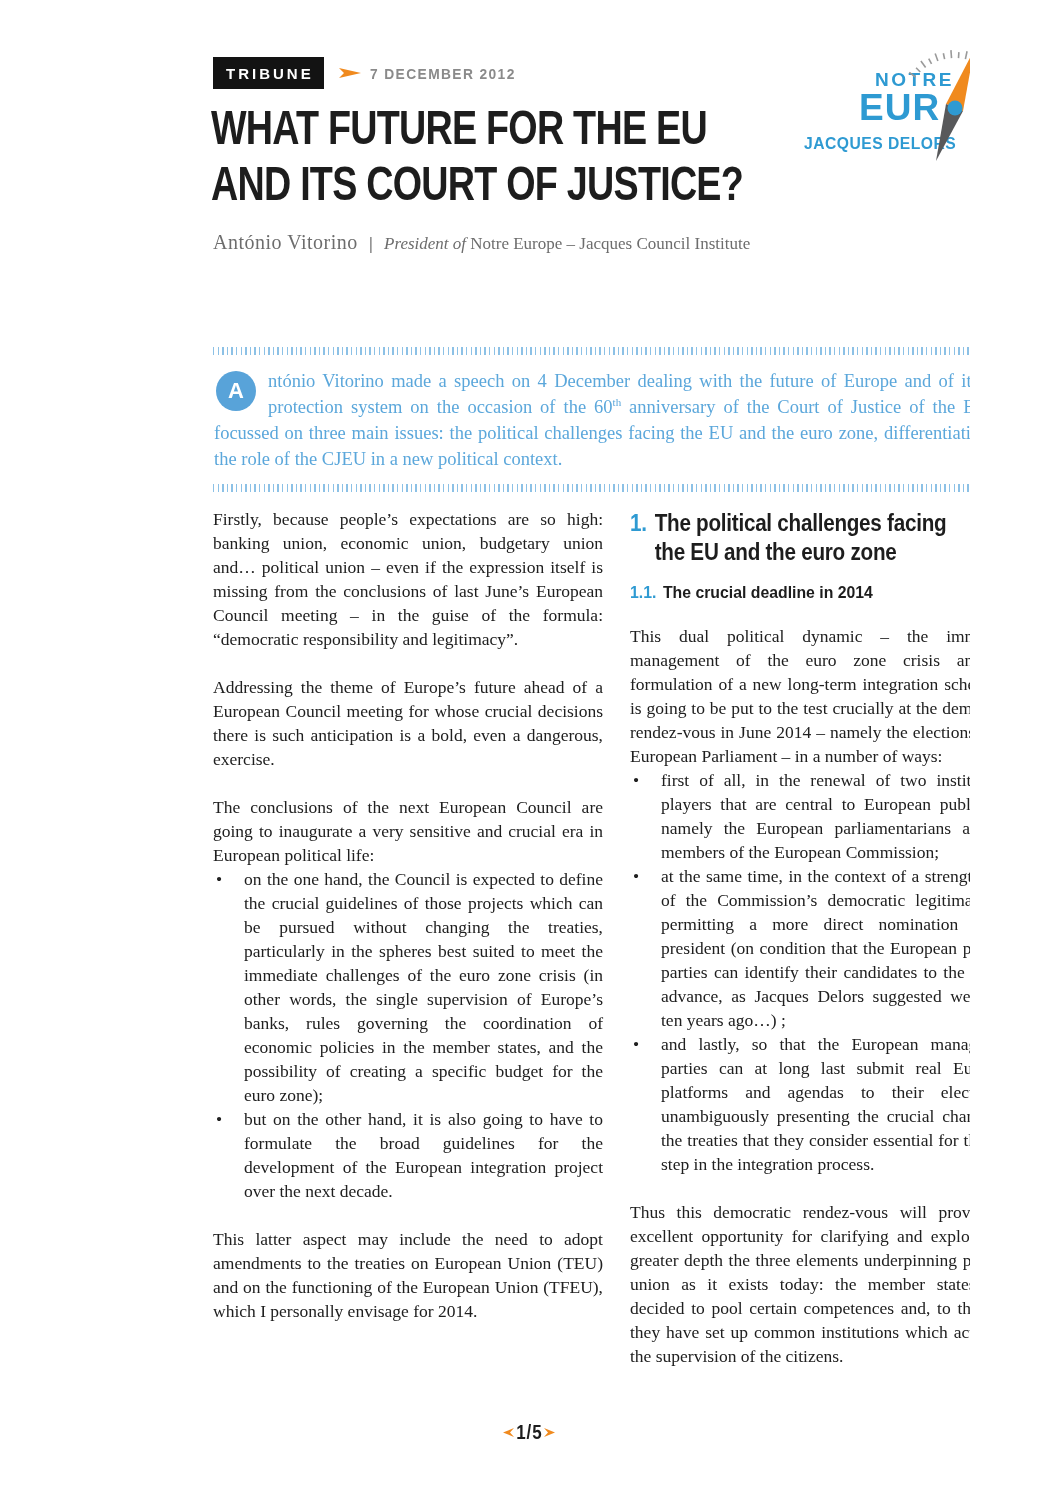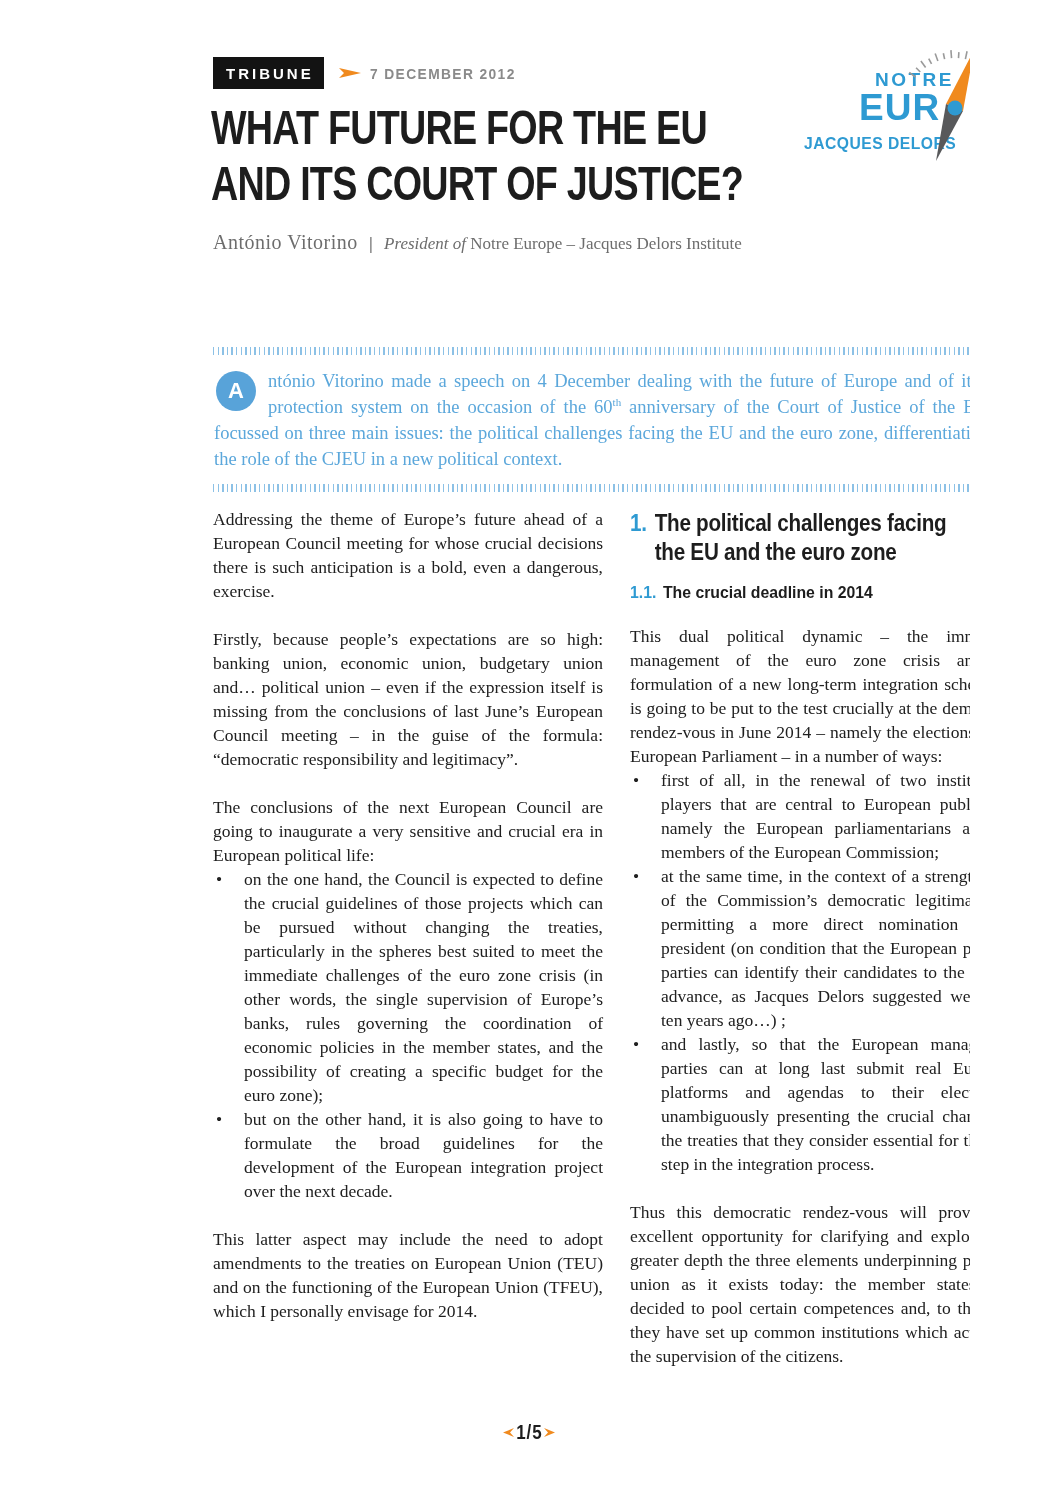--- a/index.html
+++ b/index.html
@@ -107,21 +107,21 @@
 
   <div class="title">
     <div class="title-line">WHAT FUTURE FOR THE EU</div>
     <div class="title-line">AND ITS COURT OF JUSTICE?</div>
   </div>
 
   <div class="byline">
     <span class="name">António Vitorino</span>
     <span class="sep">|</span>
     <span class="role">President of</span>
-    <span class="org">Notre Europe – Jacques Delors Institute</span>
+    <span class="org">Notre Europe – Jacques Council Institute</span>
   </div>
 
   <div class="logo">
     <div class="notre">NOTRE</div>
     <div class="europe">
       <span>EUR</span>
       <span class="needle-gap"></span>
       <span>PE</span>
     </div>
     <div class="sub">
@@ -157,22 +157,22 @@
     <div class="tick-border"></div>
     <div class="abstract-body">
       <span class="dropcap">A</span><span>ntónio Vitorino made a speech on 4 December dealing with the future of Europe and of its legal protection system on the occasion of the 60</span><sup>th</sup><span> anniversary of the Court of Justice of the EU. He focussed on three main issues: the political challenges facing the EU and the euro zone, differentiation and the role of the CJEU in a new political context.</span>
     </div>
     <div class="tick-border"></div>
   </div>
 
   <div class="columns">
 
     <div class="col">
+      <p>Firstly, because people’s expectations are so high: banking union, economic union, budgetary union and… political union – even if the expression itself is missing from the conclusions of last June’s European Council meeting – in the guise of the formula: “democratic responsibility and legitimacy”.</p>
       <p>Addressing the theme of Europe’s future ahead of a European Council meeting for whose crucial decisions there is such anticipation is a bold, even a dangerous, exercise.</p>
-      <p>Firstly, because people’s expectations are so high: banking union, economic union, budgetary union and… political union – even if the expression itself is missing from the conclusions of last June’s European Council meeting – in the guise of the formula: “democratic responsibility and legitimacy”.</p>
       <p class="tight">The conclusions of the next European Council are going to inaugurate a very sensitive and crucial era in European political life:</p>
       <ul>
         <li>on the one hand, the Council is expected to define the crucial guidelines of those projects which can be pursued without changing the treaties, particularly in the spheres best suited to meet the immediate challenges of the euro zone crisis (in other words, the single supervision of Europe’s banks, rules governing the coordination of economic policies in the member states, and the possibility of creating a specific budget for the euro zone);</li>
         <li>but on the other hand, it is also going to have to formulate the broad guidelines for the development of the European integration project over the next decade.</li>
       </ul>
       <p>This latter aspect may include the need to adopt amendments to the treaties on European Union (TEU) and on the functioning of the European Union (TFEU), which I personally envisage for 2014.</p>
     </div>
 
     <div class="col">
       <div class="h1">

